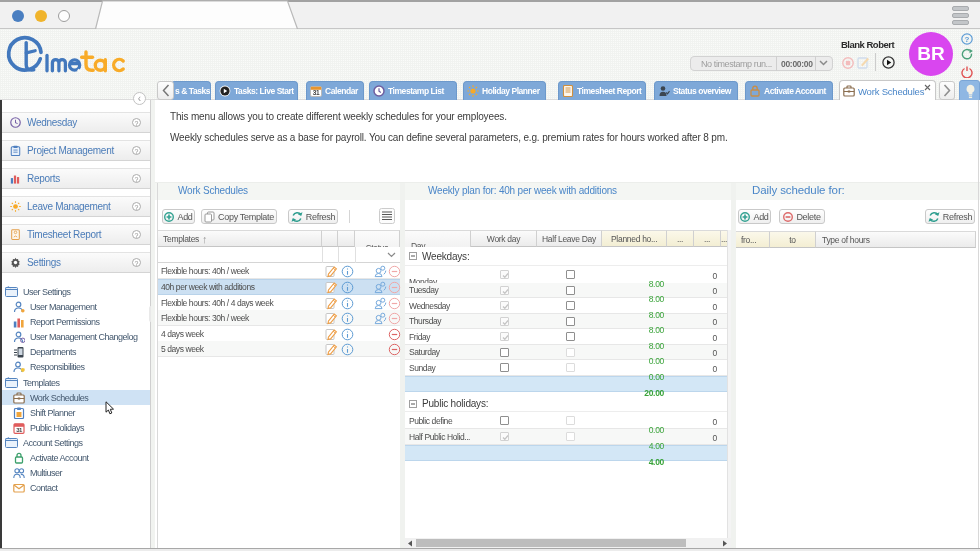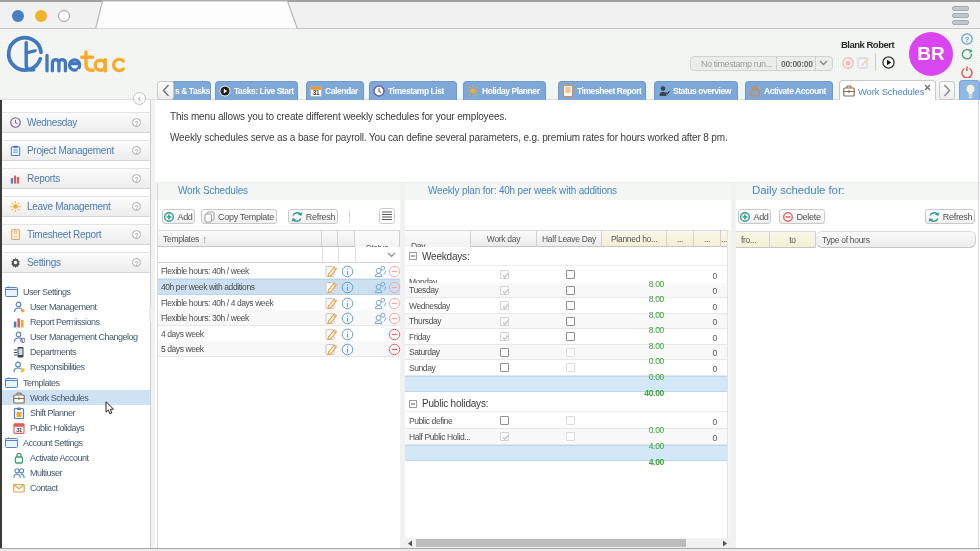--- a/index.html
+++ b/index.html
@@ -578,21 +578,21 @@
 <div class="cb dis" style="left:566px; top:416px;"></div>
 <div class="cb dis" style="left:566px; top:432px;"></div>
 
 <div class="abs grn" style="left:564px; top:271px; width:100px; text-align:right; font-size:8.5px; letter-spacing:-0.3px;">8.00</div>
 <div class="abs grn" style="left:564px; top:286px; width:100px; text-align:right; font-size:8.5px; letter-spacing:-0.3px;">8.00</div>
 <div class="abs grn" style="left:564px; top:302px; width:100px; text-align:right; font-size:8.5px; letter-spacing:-0.3px;">8.00</div>
 <div class="abs grn" style="left:564px; top:317px; width:100px; text-align:right; font-size:8.5px; letter-spacing:-0.3px;">8.00</div>
 <div class="abs grn" style="left:564px; top:333px; width:100px; text-align:right; font-size:8.5px; letter-spacing:-0.3px;">8.00</div>
 <div class="abs grn" style="left:564px; top:348px; width:100px; text-align:right; font-size:8.5px; letter-spacing:-0.3px;">0.00</div>
 <div class="abs grn" style="left:564px; top:364px; width:100px; text-align:right; font-size:8.5px; letter-spacing:-0.3px;">0.00</div>
-<div class="abs grn" style="left:564px; top:380px; width:100px; text-align:right; font-size:8.5px; letter-spacing:-0.3px; font-weight:bold;">40.00</div>
+<div class="abs grn" style="left:564px; top:380px; width:100px; text-align:right; font-size:8.5px; letter-spacing:-0.3px; font-weight:bold;">20.00</div>
 <div class="abs grn" style="left:564px; top:417px; width:100px; text-align:right; font-size:8.5px; letter-spacing:-0.3px;">0.00</div>
 <div class="abs grn" style="left:564px; top:433px; width:100px; text-align:right; font-size:8.5px; letter-spacing:-0.3px;">4.00</div>
 <div class="abs grn" style="left:564px; top:449px; width:100px; text-align:right; font-size:8.5px; letter-spacing:-0.3px; font-weight:bold;">4.00</div>
 
 <div class="abs" style="left:617px; top:271px; width:100px; text-align:right; font-size:8.5px; letter-spacing:-0.3px; color:#555;">0</div>
 <div class="abs" style="left:617px; top:286px; width:100px; text-align:right; font-size:8.5px; letter-spacing:-0.3px; color:#555;">0</div>
 <div class="abs" style="left:617px; top:302px; width:100px; text-align:right; font-size:8.5px; letter-spacing:-0.3px; color:#555;">0</div>
 <div class="abs" style="left:617px; top:317px; width:100px; text-align:right; font-size:8.5px; letter-spacing:-0.3px; color:#555;">0</div>
 <div class="abs" style="left:617px; top:333px; width:100px; text-align:right; font-size:8.5px; letter-spacing:-0.3px; color:#555;">0</div>
 <div class="abs" style="left:617px; top:348px; width:100px; text-align:right; font-size:8.5px; letter-spacing:-0.3px; color:#555;">0</div>
@@ -620,18 +620,18 @@
       <path d="M2.6,5 H7.4" stroke="#dd6a6a" stroke-width="1.6"></path>
     </svg>Delete</div>
 <div class="toolbtn" style="left:925px; width:50px;"><svg width="12" height="12" viewBox="0 0 12 12">
       <path d="M2.2,4.6 A4.3,4.3 0 0 1 9.9,3.7" fill="none" stroke="#2e9e8f" stroke-width="1.5"></path>
       <path d="M11.5,1.2 L10.2,5 L6.8,3.2 Z" fill="#2e9e8f"></path>
       <path d="M9.8,7.4 A4.3,4.3 0 0 1 2.1,8.3" fill="none" stroke="#2e9e8f" stroke-width="1.5"></path>
       <path d="M0.5,10.8 L1.8,7 L5.2,8.8 Z" fill="#2e9e8f"></path>
     </svg>Refresh</div>
 <div class="hcell cream" style="left:736px; top:231px; width:34px; height:17px; padding-left:5px;">fro...</div>
 <div class="hcell cream" style="left:770px; top:231px; width:46px; height:17px; justify-content:center;">to</div>
-<div class="hcell" style="left:816px; top:231px; width:160px; height:17px; padding-left:6px;border-radius:6px;">Type of hours</div>
+<div class="hcell" style="left:816px; top:231px; width:160px; height:17px; padding-left:6px;">Type of hours</div>
 
 <div class="abs" style="left:978px; top:100px; width:1px; height:448px; background:#d8d8d8;"></div>
 
 <div class="abs" style="left:0; top:548px; width:980px; height:1px; background:#a8a8a8;"></div>
 <div class="abs" style="left:0; top:549px; width:980px; height:2px; background:#ececec;"></div>
 
 </body></html>

